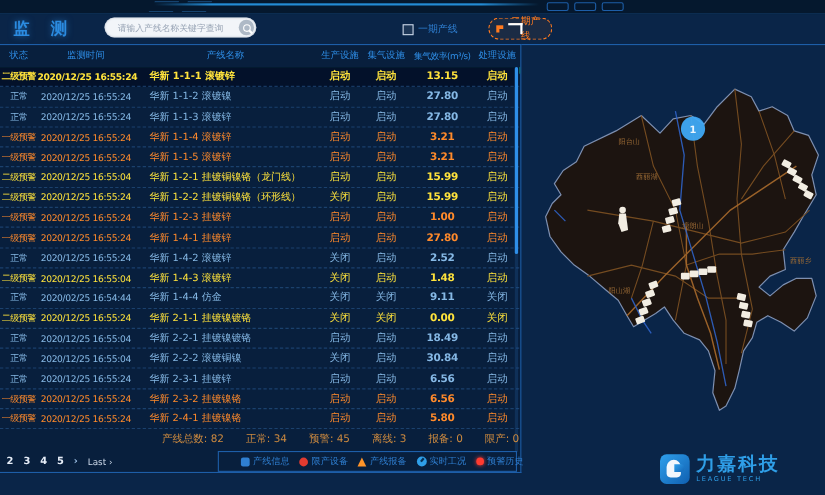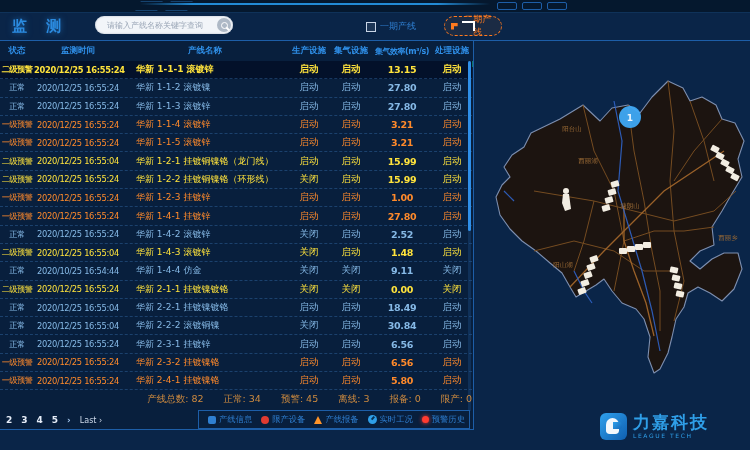--- a/index.html
+++ b/index.html
@@ -29,21 +29,21 @@
   .phase1 span.lbl{font-size:9px;color:#2f7fd1;}
   .phase2{position:absolute;left:416px;top:4px;width:58px;height:20px;box-sizing:border-box;
     border:1px dashed #ff7a1f;border-radius:10px;background:rgba(255,122,31,.07);
     color:#ff7a1f;font-size:9px;display:flex;align-items:center;justify-content:center;gap:3px;cursor:pointer;font-family:inherit;margin-left:28px;}
   .p2icon{width:7px;height:7px;background:#ff7a1f;clip-path:polygon(0 100%,0 0,100% 0,100% 55%,45% 55%,45% 100%);}
   .corner{position:absolute;left:462px;top:9px;width:11px;height:8px;border-top:2px solid #fff;border-right:2px solid #fff;}
   
   .table-panel{position:absolute;left:0;top:40px;width:474px;height:390px;box-sizing:border-box;
     border-top:1px solid #1d5ea8;border-bottom:1px solid #1d5ea8;border-right:1px solid #1d5ea8;background:#081f3d;}
   .thead,.tr{display:grid;grid-template-columns:34px 88px 166px 42px 42px 60px 40px;align-items:center;text-align:center;}
-  .thead{height:20px;color:#2f8fe8;font-weight:bold;font-size:8.5px;border-bottom:6px solid #0f766e;}
+  .thead{height:20px;color:#2f8fe8;font-weight:normal;font-size:8.5px;border-bottom:6px solid #0f766e;}
   .thead .c5{white-space:nowrap;letter-spacing:-0.5px;font-size:8px;}
   .tbody{position:absolute;left:0;top:20px;width:472px;}
   .tr{height:18.3px;box-sizing:border-box;border-bottom:1px dashed rgba(62,130,200,.35);font-size:9.5px;cursor:pointer;}
   .tr .c0{font-size:8.2px;letter-spacing:-0.5px;}
   .tr .c1{font-size:8.3px;letter-spacing:-0.3px;white-space:nowrap;}
   .tr .c2{text-align:left;padding-left:14px;white-space:nowrap;overflow:hidden;font-size:9px;}
   .tr .c5{font-weight:bold;letter-spacing:-0.3px;}
   .normal{color:#86b9e6;}
   .l1{color:#ff8a2b;}
   .l2{color:#ffe33c;}
@@ -51,21 +51,21 @@
   .scrollbar{position:absolute;right:2px;top:20px;width:3px;height:350px;background:rgba(30,80,140,.35);}
   .thumb{width:3px;height:170px;background:#2f8fe8;border-radius:2px;}
   .summary{position:absolute;left:0;top:349px;width:472px;height:19px;display:flex;gap:20px;align-items:center;justify-content:flex-end;
     color:#cf8b3f;font-size:9.5px;}
   .bottombar{position:absolute;left:0;top:369px;width:472px;height:20px;}
   .pagination{position:absolute;left:6px;top:0;height:20px;display:flex;align-items:center;gap:9px;color:#e6edf8;font-size:9px;font-weight:bold;}
   .page{cursor:pointer;}
   .page.arrow{color:#9fc2e8;}
   .page.last{font-size:8px;color:#cdd9ea;font-weight:normal;}
   .legend{position:absolute;left:198px;top:0;width:272px;height:19px;box-sizing:border-box;border:1px solid #1d5ea8;
-    display:flex;align-items:center;gap:9px;padding:0 9px;}
+    display:flex;align-items:center;gap:9px;padding:0 20px;}
   .lg-item{display:flex;align-items:center;gap:3px;font-size:8.3px;color:#2f7fd1;cursor:pointer;white-space:nowrap;}
   .lg-icon{display:inline-block;flex:none;}
   .sq{width:8px;height:8px;background:#2f7fd1;border-radius:2px;}
   .ci{width:8px;height:8px;background:#e23b30;border-radius:50%;}
   .tri{width:0;height:0;border-left:4.5px solid transparent;border-right:4.5px solid transparent;border-bottom:8px solid #ff9429;}
   .ga{width:9px;height:9px;background:#2f9fe8;border-radius:50%;position:relative;}
   .ga::after{content:"";position:absolute;left:4px;top:1px;width:1.5px;height:4px;background:#063055;transform:rotate(40deg);}
   .dot{width:7px;height:7px;background:#ff3b30;border-radius:50%;box-shadow:0 0 4px #ff3b30;}
   
   .map-panel{position:absolute;left:474px;top:40px;width:276px;height:390px;border-top:1px solid #1d5ea8;overflow:hidden;}
@@ -216,21 +216,21 @@
         <div class="td c0">二级预警</div>
         <div class="td c1">2020/12/25 16:55:04</div>
         <div class="td c2">华新 1-4-3 滚镀锌</div>
         <div class="td c3">关闭</div>
         <div class="td c4">启动</div>
         <div class="td c5">1.48</div>
         <div class="td c6">启动</div>
       </div>
       <div class="tr normal">
         <div class="td c0">正常</div>
-        <div class="td c1">2020/10/25 16:54:44</div>
+        <div class="td c1">2020/02/25 16:54:44</div>
         <div class="td c2">华新 1-4-4 仿金</div>
         <div class="td c3">关闭</div>
         <div class="td c4">关闭</div>
         <div class="td c5">9.11</div>
         <div class="td c6">关闭</div>
       </div>
       <div class="tr l2">
         <div class="td c0">二级预警</div>
         <div class="td c1">2020/12/25 16:55:24</div>
         <div class="td c2">华新 2-1-1 挂镀镍镀铬</div>

